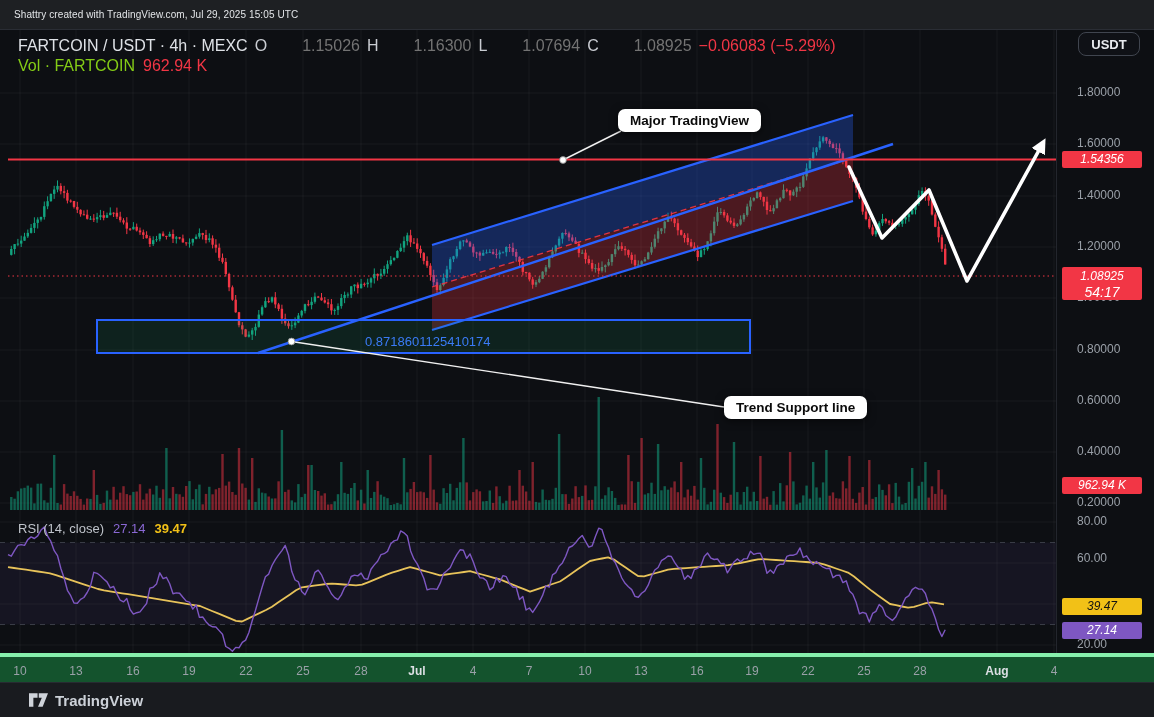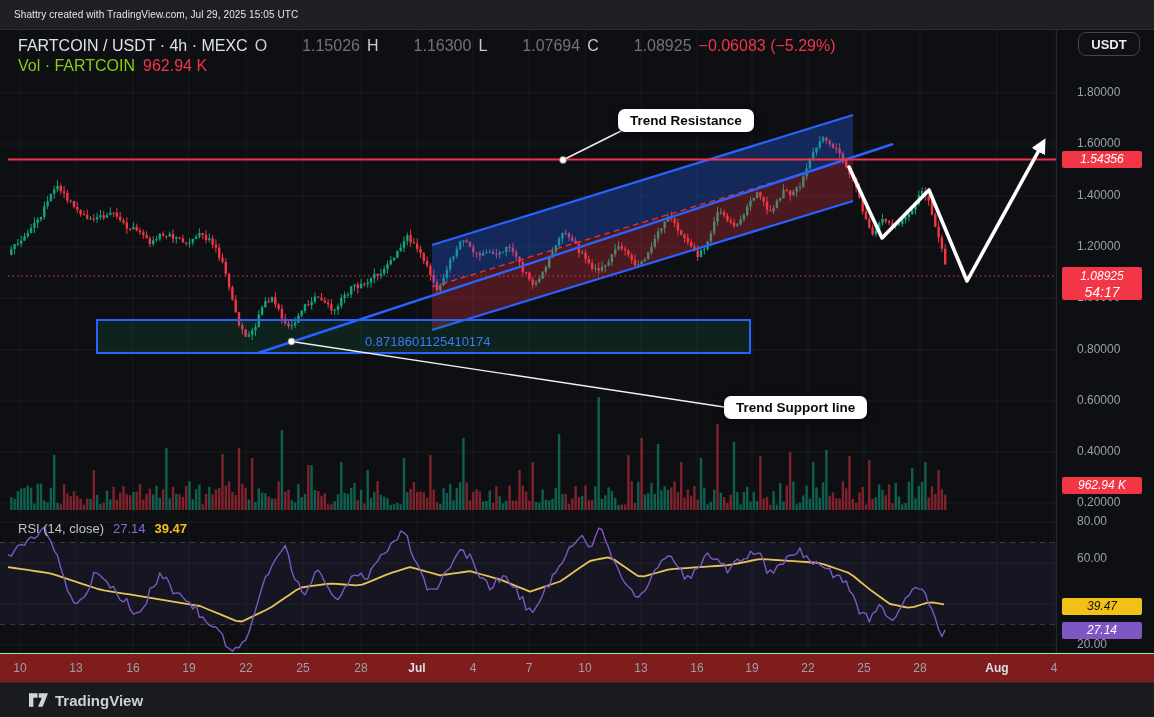--- a/index.html
+++ b/index.html
@@ -29,21 +29,21 @@
   #price-axis{position:absolute;left:1056px;top:30px;width:98px;height:623px;z-index:2;
      background:#0d0f13;border-left:1px solid #23262d;}
   .tick{position:absolute;left:20px;font-size:12px;color:#9aa0a8;}
   .plabel{position:absolute;left:5px;width:80px;border-radius:2px;text-align:center;
      font-size:12px;line-height:17px;z-index:3;font-style:italic;}
   .plabel.red{background:#f23645;color:#fff;}
   .plabel.yellow{background:#f2c117;color:#131313;font-weight:500;}
   .plabel.purple{background:#7e57c2;color:#fff;}
   
   #time-axis{position:absolute;left:0;top:653px;width:1154px;height:29px;z-index:2;
-     background:#7f1d1d;border-top:1px solid #86efac;}
+     background:#14532d;border-top:4px solid #86efac;}
   .ttick{position:absolute;top:7px;width:44px;margin-left:-22px;text-align:center;
      font-size:12px;color:#9aa0a8;}
   .ttick.bold{color:#dcdfe4;font-weight:700;}
   
   #rsi-legend{position:absolute;left:18px;top:521px;z-index:3;font-size:13px;display:flex;gap:9px;}
   #rsi-legend .t{color:#bfc3ca;cursor:pointer;}
   #rsi-legend .pv{color:#8a68d4;}
   #rsi-legend .yv{color:#f2c117;font-weight:600;}
   
   .callout{position:absolute;z-index:6;background:#fff;color:#0a0a0a;font-size:13.5px;font-weight:700;
@@ -713,21 +713,21 @@
   </div>
 
   <div id="currency-btn">USDT</div>
 
   <div id="rsi-legend">
     <span class="t">RSI (14, close)</span>
     <span class="pv">27.14</span>
     <span class="yv">39.47</span>
   </div>
 
-  <div class="callout" style="left:618px;top:109px;">Trend Resistance</div>
+  <div class="callout" style="left:618px;top:109px;">Major TradingView</div>
   <div class="callout" style="left:724px;top:396px;">Trend Support line</div>
   <div id="rect-price-label">0.8718601125410174</div>
 
   <div id="price-axis">
     <div class="plabel red" style="top:121px;height:17px;">1.54356</div>
     <div class="plabel red" style="top:237px;height:33px;line-height:16px;padding-top:1px;">
       <div>1.08925</div>
       <div style="font-size:14px;">54:17</div>
     </div>
     <div class="plabel red" style="top:447px;height:17px;">962.94 K</div>

